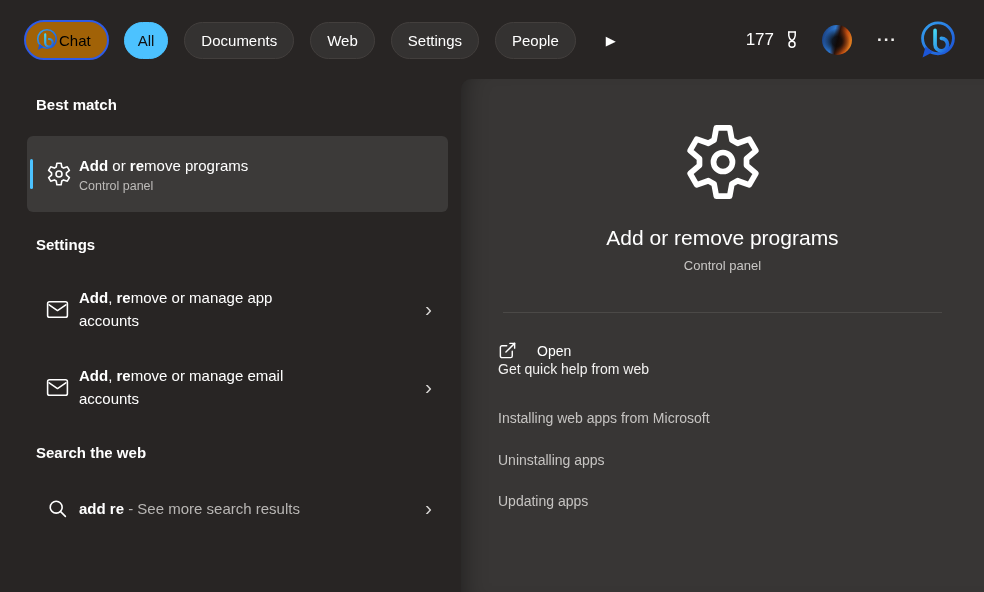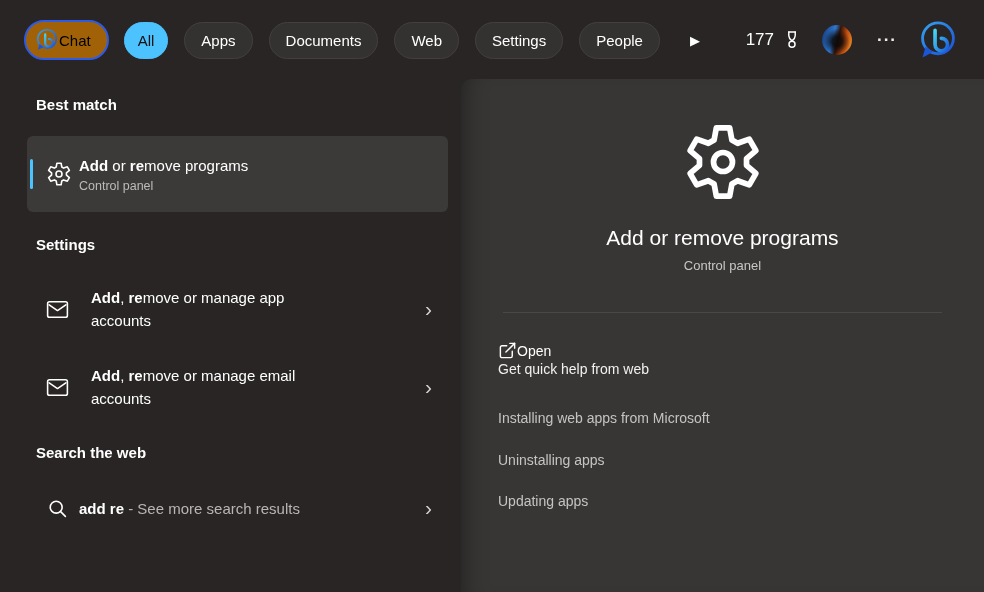--- a/index.html
+++ b/index.html
@@ -54,34 +54,34 @@
   .best-text{margin-left:8px;}
   .best-title{font-size:15px;line-height:21px;}
   .best-sub{font-size:12.5px;color:#BDBBB9;margin-top:3px;}
 
   .list-item{position:absolute;left:27px;width:421px;display:flex;align-items:center;
              padding-left:17px;border-radius:6px;cursor:pointer;}
   .item-1{top:280px;height:58px;}
   .item-2{top:358px;height:58px;}
   .item-web{top:486px;height:44px;}
   .item-icon{width:26px;display:flex;align-items:center;justify-content:center;flex:none;}
-  .item-text{margin-left:21px;font-size:15px;line-height:23px;width:240px;}
+  .item-text{margin-left:9px;font-size:15px;line-height:23px;width:240px;}
   .web-text{margin-left:9px;font-size:15px;}
   .web-rest{color:#B8B6B4;}
   .b{font-weight:700;}
   .chev{position:absolute;right:16px;top:50%;transform:translateY(-54%);font-size:21px;color:#D6D4D2;line-height:1;}
 
   
   .panel{position:absolute;left:461px;top:79px;right:0;bottom:0;background:var(--panel-bg);
          border-top-left-radius:10px;box-shadow:inset 22px 0 26px -22px rgba(0,0,0,.45);
          display:flex;flex-direction:column;align-items:center;padding-top:45px;}
   .panel-title{margin-top:26px;font-size:21px;font-weight:400;color:#fff;}
   .panel-sub{margin-top:8px;font-size:13px;color:#C9C7C5;}
   .panel-divider{margin-top:39px;height:1px;width:calc(100% - 84px);background:var(--divider);}
-  .open-row{align-self:flex-start;margin:28px 0 0 37px;display:flex;align-items:center;
+  .open-row{align-self:flex-start;margin:28px 0 0 37px;display:flex;align-items:center;gap:20px;
             background:none;border:none;color:#fff;font-size:14px;cursor:pointer;font-family:inherit;}
   .panel-link{align-self:flex-start;margin-left:37px;font-size:14px;color:#C6C4C2;cursor:pointer;line-height:18px;}
   .link-quick{color:#F2F1F0;}
   .link-2{margin-top:31px;} .link-3{margin-top:24px;} .link-4{margin-top:23px;}
 
   svg{display:block;}
 </style>
 </head>
 <body>
 
@@ -105,21 +105,20 @@
           <circle cx="24" cy="22" r="18.5" stroke="url(#bg1)" stroke-width="3.4"></circle>
           <path d="M9 32 L5.5 44 L17.5 38 Z" fill="#1C56D8"></path>
           <path d="M20.5 12.5 V29.5 a7.5 7.5 0 1 0 7.5 -7.5" stroke="url(#bg2)" stroke-width="4.4" stroke-linecap="round"></path>
         </svg>
       </span>
       <span>Chat</span>
     </button>
 
     <div class="filters">
       <button class="pill active">All</button>
-      <button class="pill">Apps</button>
       <button class="pill">Documents</button>
       <button class="pill">Web</button>
       <button class="pill">Settings</button>
       <button class="pill">People</button>
     </div>
 
     <button class="play-btn">
       <span>▶</span>
     </button>
 

